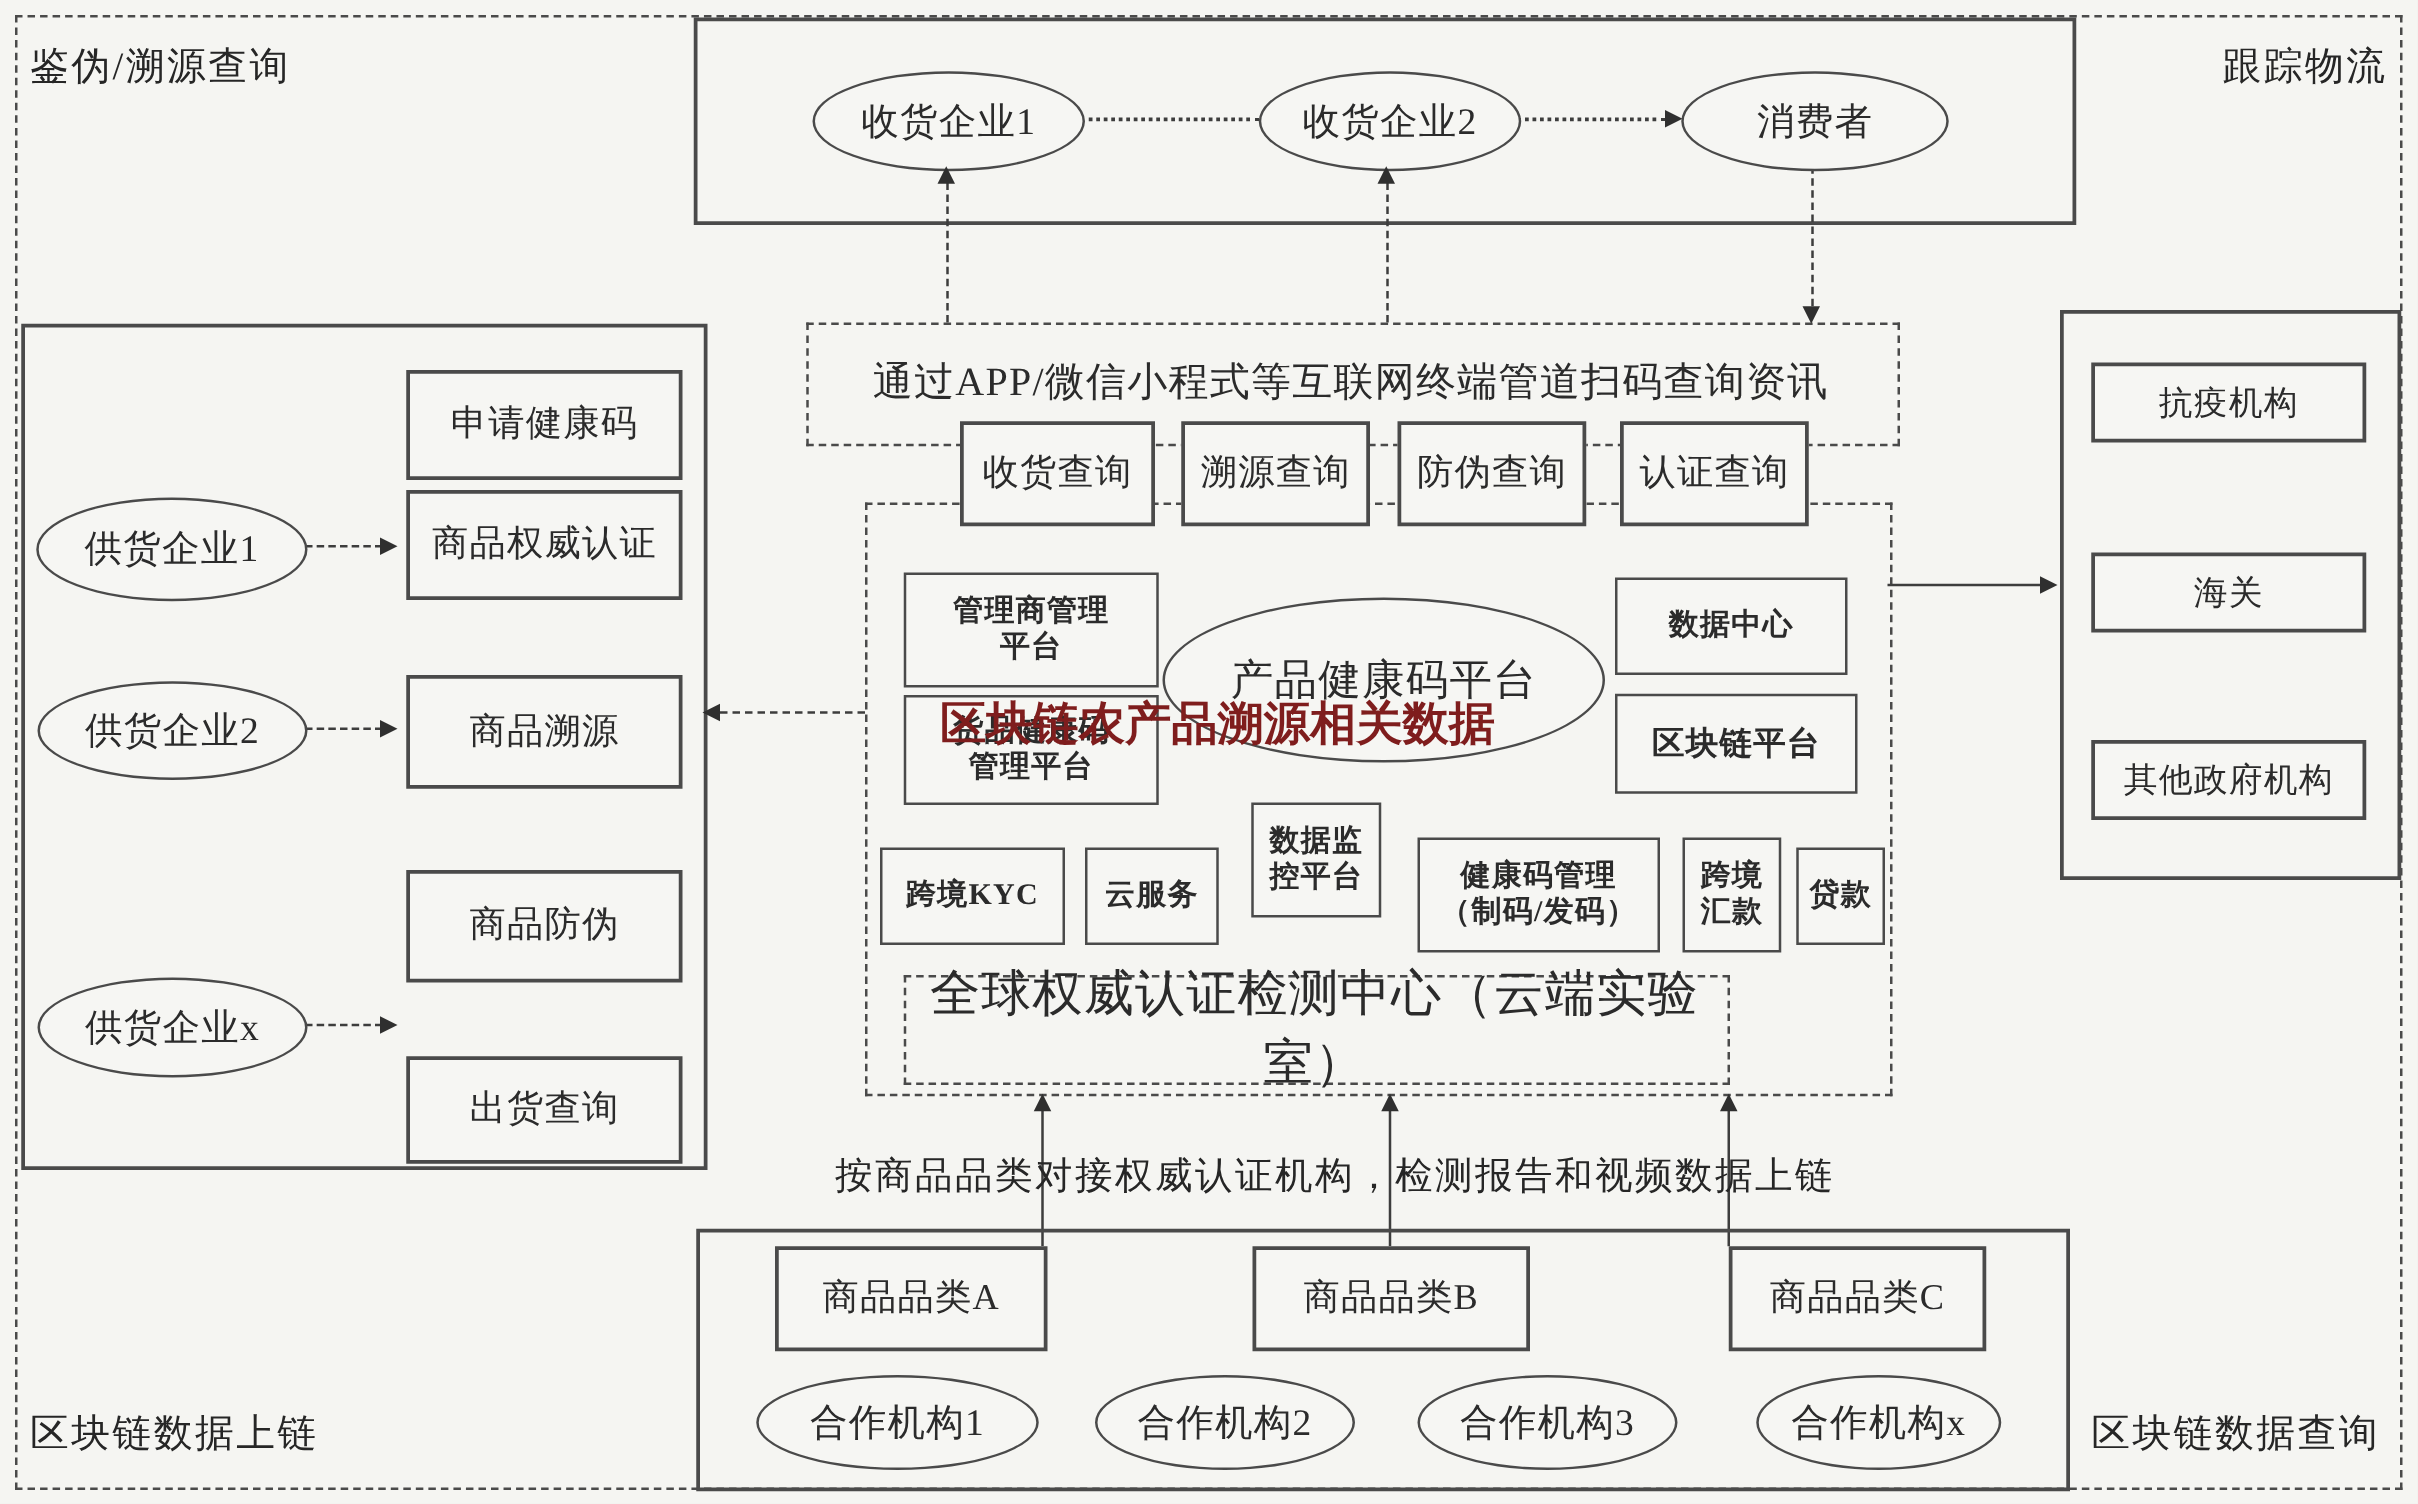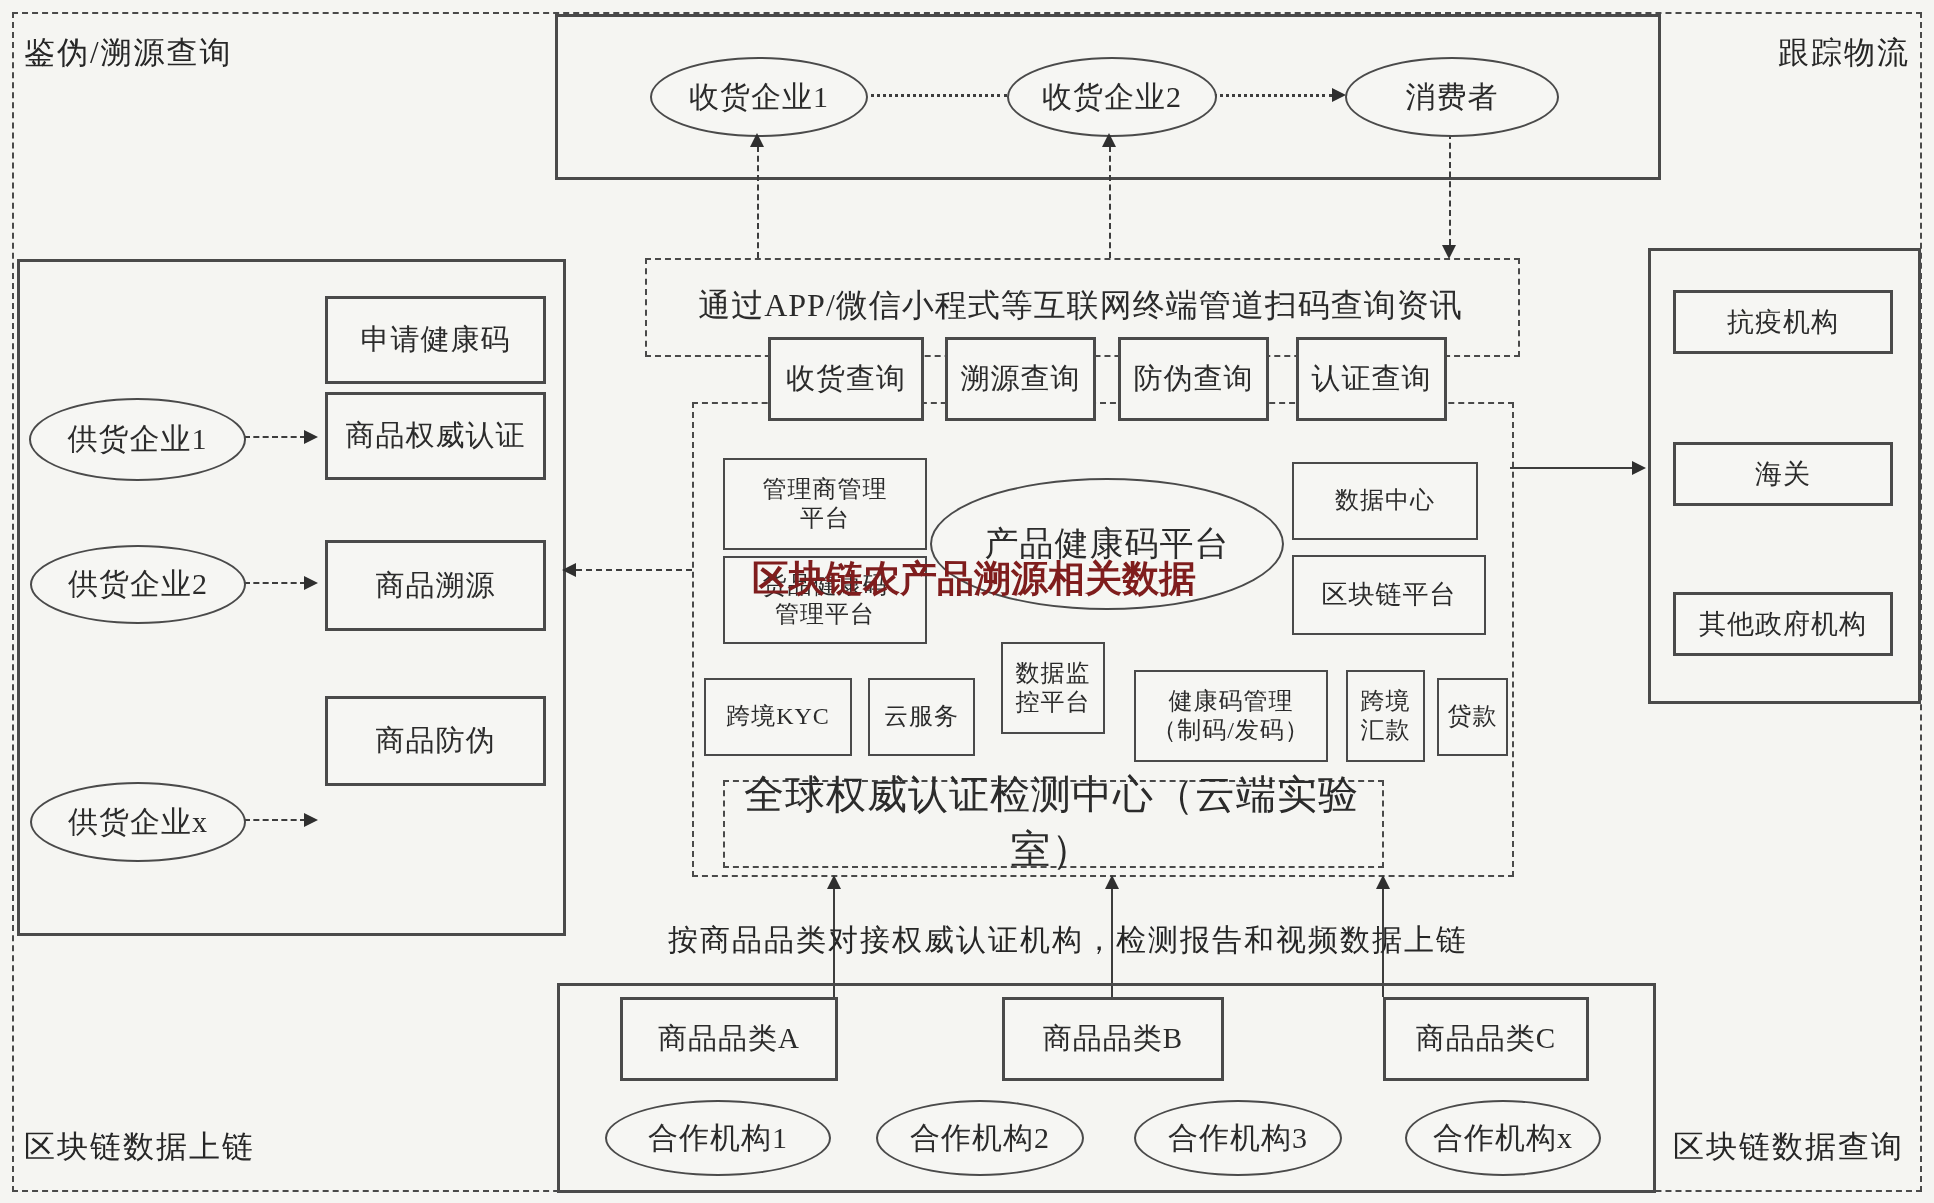--- a/index.html
+++ b/index.html
@@ -21,21 +21,21 @@
   }
   .dashed-container {
     position:absolute; border:2px dashed #4a4a4a; background:transparent; z-index:1;
   }
   .box {
     position:absolute; border:3px solid #4a4a4a; background:#f6f6f3;
     display:flex; align-items:center; justify-content:center; text-align:center;
     font-size:29px; letter-spacing:1px; color:#2b2b2b; z-index:2;
     white-space:pre-line; line-height:1.22;
   }
-  .small { font-size:24px; border-width:2.5px; }
+  .small { font-size:24px; border-width:2.5px;font-weight:bold; }
   .ellipse {
     position:absolute; border:2.5px solid #4a4a4a; border-radius:50%;
     background:#f6f6f3; display:flex; align-items:center; justify-content:center;
     font-size:30px; letter-spacing:1px; z-index:2; text-align:center;
   }
   .center-text {
     position:absolute; display:flex; align-items:center; justify-content:center;
     text-align:center; z-index:2;
   }
   .hline, .vline { position:absolute; z-index:1; }
@@ -173,20 +173,23 @@
   </div>
   <div class="box" style="left:325px; top:392px; width:215px; height:82px;">
     <span>商品权威认证</span>
   </div>
   <div class="box" style="left:325px; top:540px; width:215px; height:85px;">
     <span>商品溯源</span>
   </div>
   <div class="box" style="left:325px; top:696px; width:215px; height:84px;">
     <span>商品防伪</span>
   </div>
+  <div class="box" style="left:325px; top:845px; width:215px; height:80px;">
+    <span>出货查询</span>
+  </div>
 
   <div class="ellipse" style="left:29px; top:398px; width:213px; height:79px;">
     <span>供货企业1</span>
   </div>
   <div class="ellipse" style="left:30px; top:545px; width:212px; height:75px;">
     <span>供货企业2</span>
   </div>
   <div class="ellipse" style="left:30px; top:782px; width:212px; height:76px;">
     <span>供货企业x</span>
   </div>

